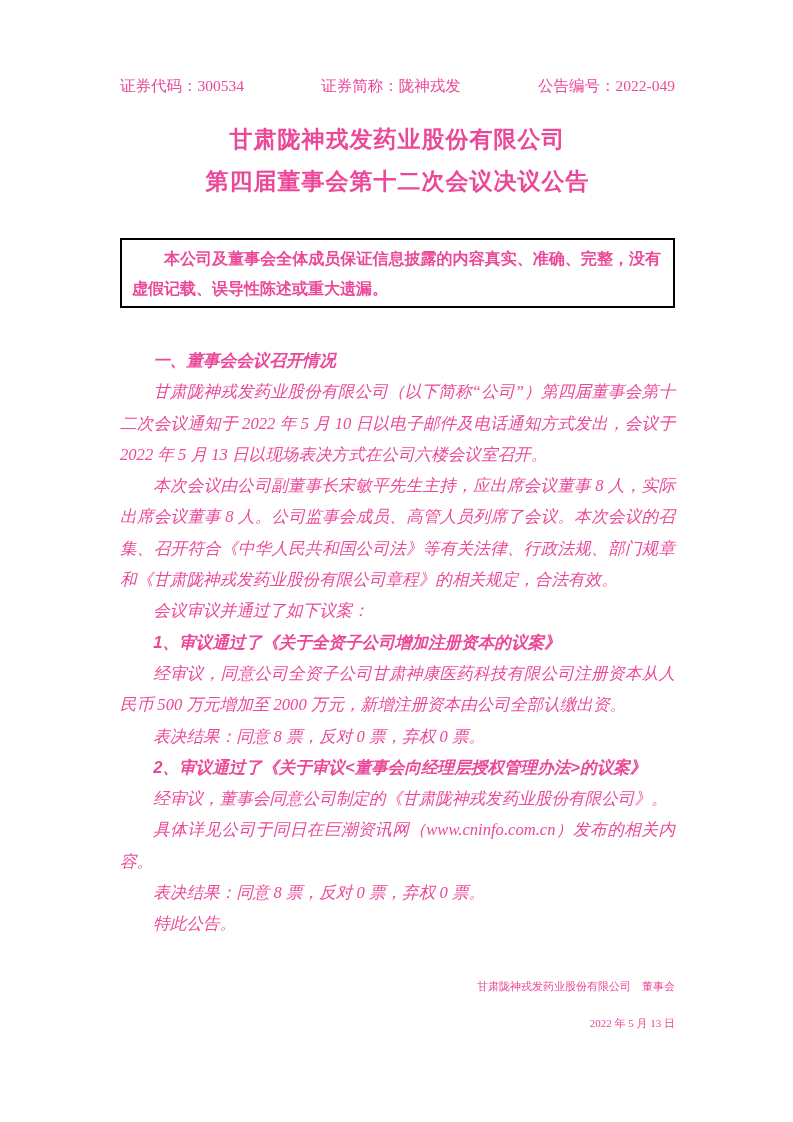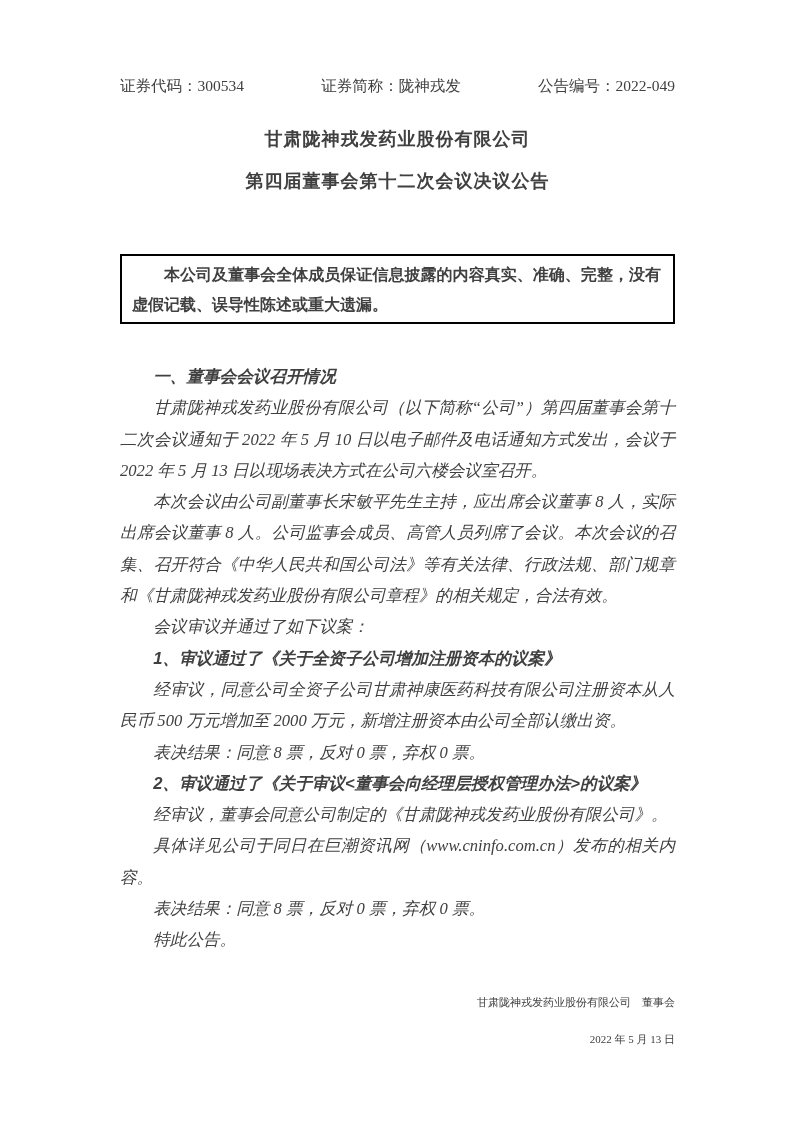--- a/index.html
+++ b/index.html
@@ -5,47 +5,47 @@
   html, body {
     margin: 0;
     padding: 0;
     background: #ffffff;
   }
   .page {
     position: relative;
     width: 793px;
     height: 1122px;
     background: #ffffff;
-    color: #404040;
+    color: #ec4899;
     box-sizing: border-box;
     padding: 76px 118px 0 120px;
     font-family: "Liberation Serif", "DejaVu Serif", serif;
     overflow: hidden;
   }
   .header-row {
     display: flex;
     justify-content: space-between;
     font-size: 15.5px;
     line-height: 20px;
     white-space: nowrap;
   }
   .title-block {
     margin-top: 22px;
     text-align: center;
   }
   .title-line {
     margin: 0;
     font-family: "Liberation Sans", "DejaVu Sans", sans-serif;
     font-weight: bold;
-    font-size: 18px;
+    font-size: 23px;
     line-height: 42px;
     letter-spacing: 1px;
   }
   .disclaimer-box {
-    margin-top: 52px;
+    margin-top: 36px;
     border: 2px solid #000000;
     padding: 4px 12px 2px 10px;
   }
   .disclaimer-box p {
     margin: 0;
     font-family: "Liberation Sans", "DejaVu Sans", sans-serif;
     font-weight: bold;
     font-size: 16px;
     line-height: 30px;
     text-indent: 2em;

